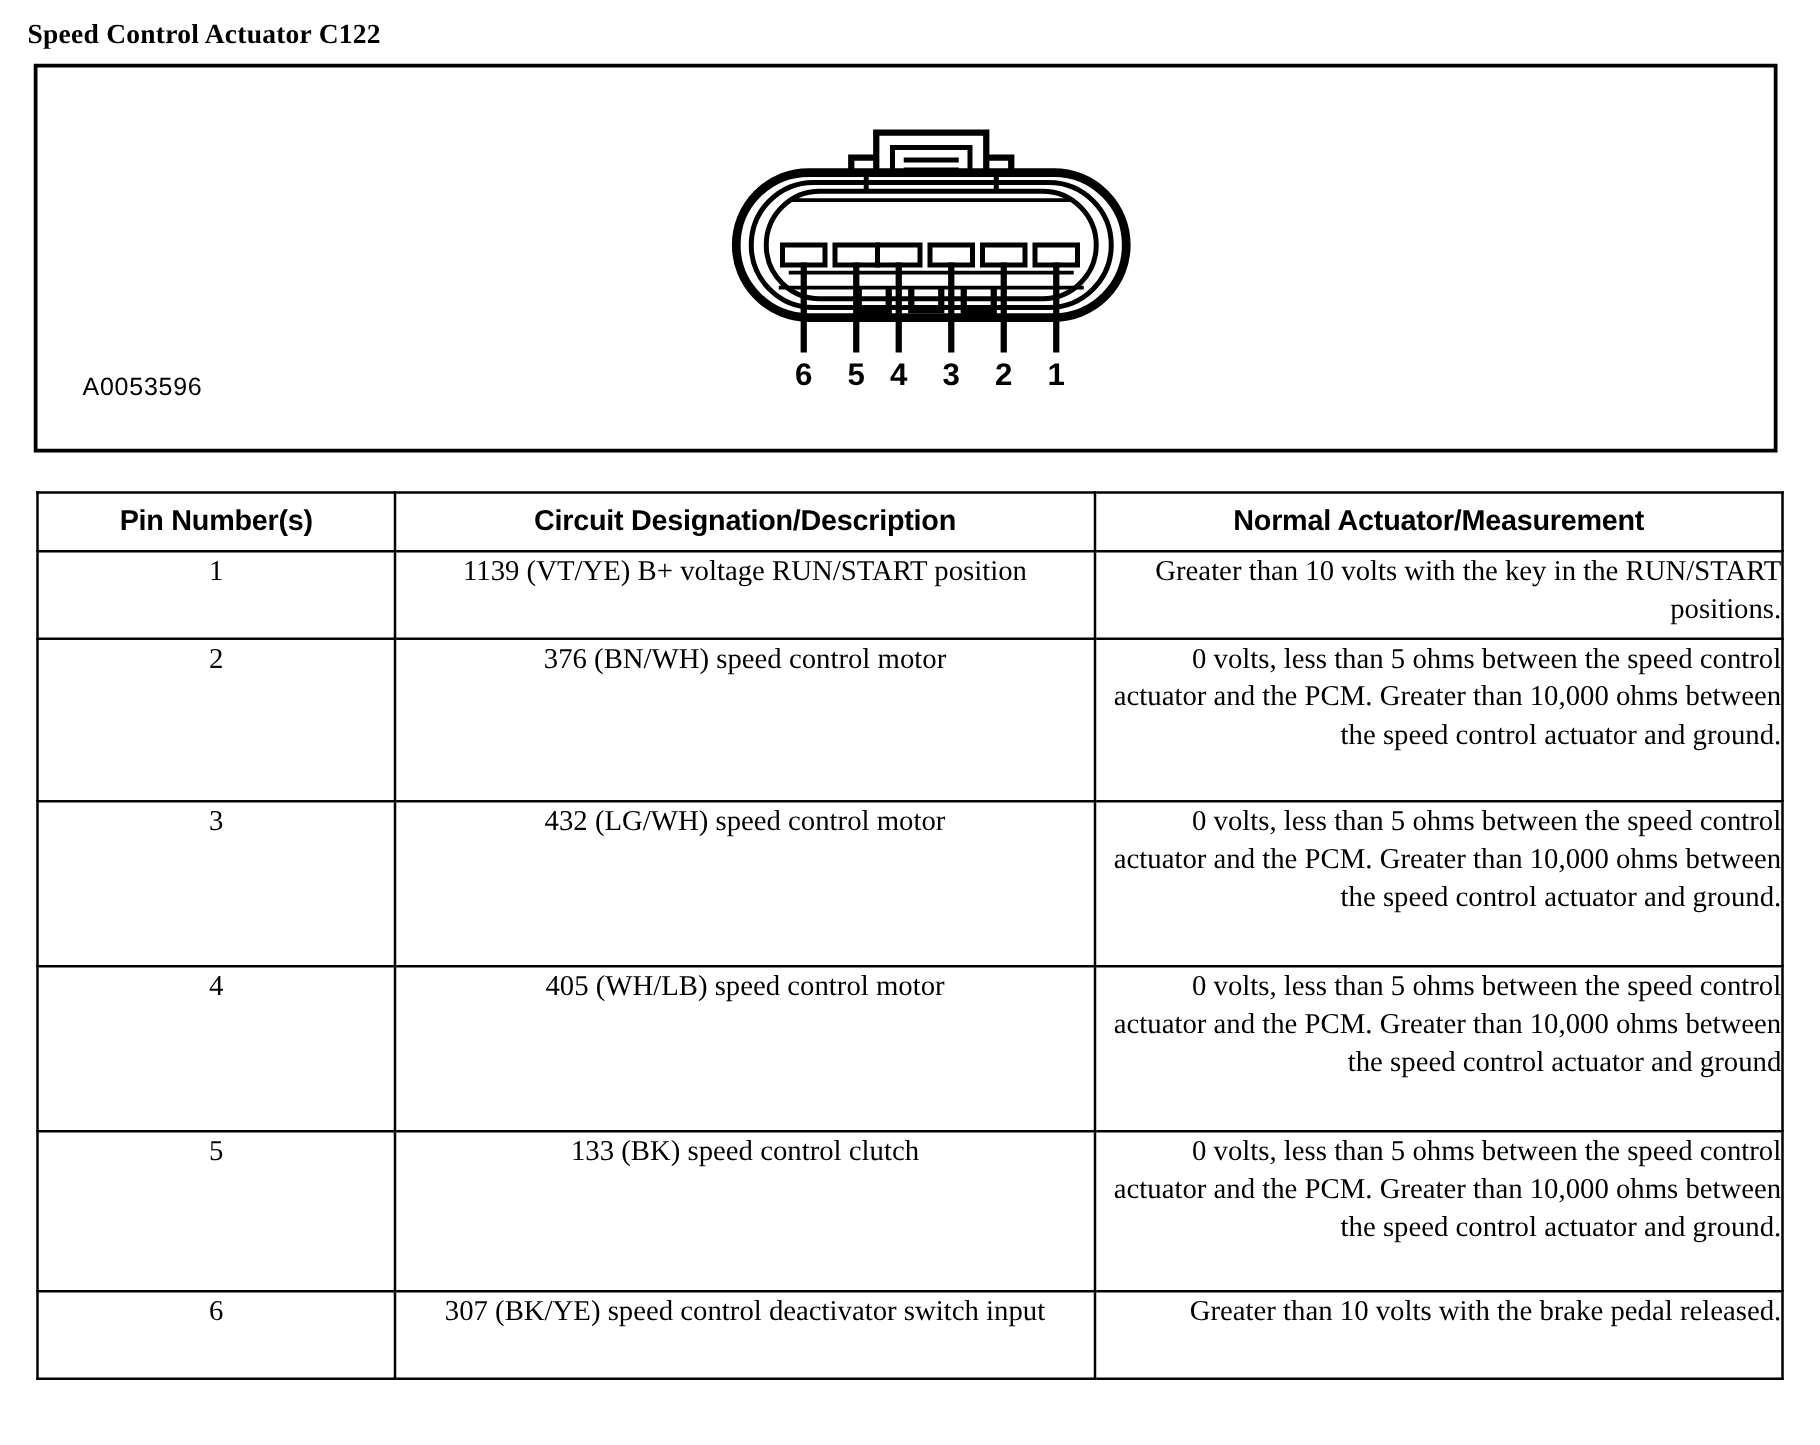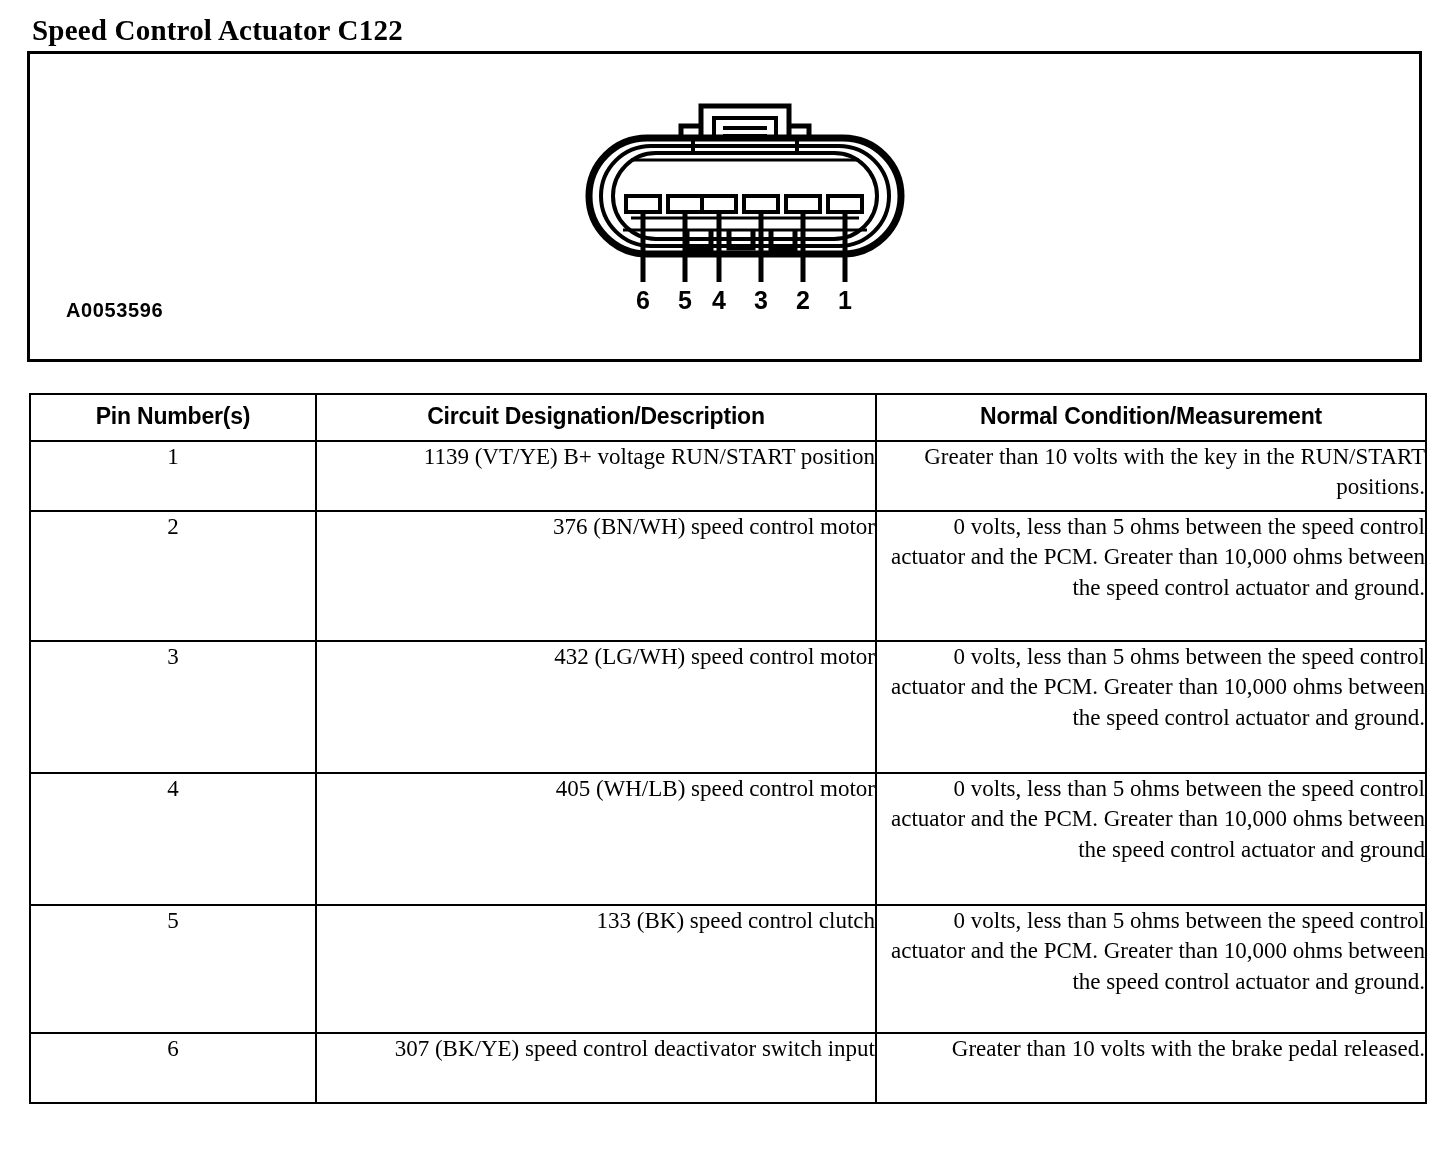--- a/index.html
+++ b/index.html
@@ -12,25 +12,25 @@
     height: 1156px;
     position: relative;
     font-family: "Liberation Serif", serif;
     color: #000000;
     overflow: hidden;
   }
 
   
   #page-title {
     position: absolute;
-    left: 32px;
+    left: 22px;
     top: 14px;
     font-family: "Liberation Serif", serif;
     font-weight: bold;
-    font-size: 29px;
+    font-size: 22px;
     letter-spacing: 0.2px;
     white-space: nowrap;
   }
 
   
   #diagram-panel {
     position: absolute;
     left: 27px;
     top: 51px;
     width: 1395px;
@@ -40,21 +40,21 @@
     background: #fff;
   }
 
   #part-label {
     position: absolute;
     left: 36px;
     bottom: 37px;
     font-family: "Liberation Sans", sans-serif;
     font-size: 20px;
     letter-spacing: 0.6px;
-    font-weight: bold;
+    font-weight: normal;
   }
 
   #connector-figure {
     position: absolute;
     left: 545px;
     top: 36px;
     width: 340px;
     height: 240px;
   }
   #connector-figure svg { display: block; }
@@ -95,21 +95,21 @@
     font-family: "Liberation Serif", serif;
     font-size: 23px;
     line-height: 1.32;
   }
 
   td.pin-cell {
     text-align: center;
     padding: 8px 6px 0 6px;
   }
   td.circuit-cell {
-    text-align: right;
+    text-align: center;
     padding: 8px 22px 0 22px;
   }
   td.cond-cell {
     text-align: right;
     padding: 8px 14px 6px 14px;
   }
 
   
   tr.r1 td { height: 68px; }
   tr.r2 td { height: 128px; }
@@ -198,21 +198,21 @@
 <table id="pin-table">
   <colgroup>
     <col class="c1">
       <col class="c2">
       <col class="c3">
   </colgroup>
   <thead>
     <tr>
       <th>Pin Number(s)</th>
       <th>Circuit Designation/Description</th>
-      <th>Normal Condition/Measurement</th>
+      <th>Normal Actuator/Measurement</th>
     </tr>
   </thead>
   <tbody>
     <tr class="r1">
       <td class="pin-cell">1</td>
       <td class="circuit-cell">1139 (VT/YE) B+ voltage RUN/START position</td>
       <td class="cond-cell">Greater than 10 volts with the key in the RUN/START positions.</td>
     </tr>
     <tr class="r2">
       <td class="pin-cell">2</td>

